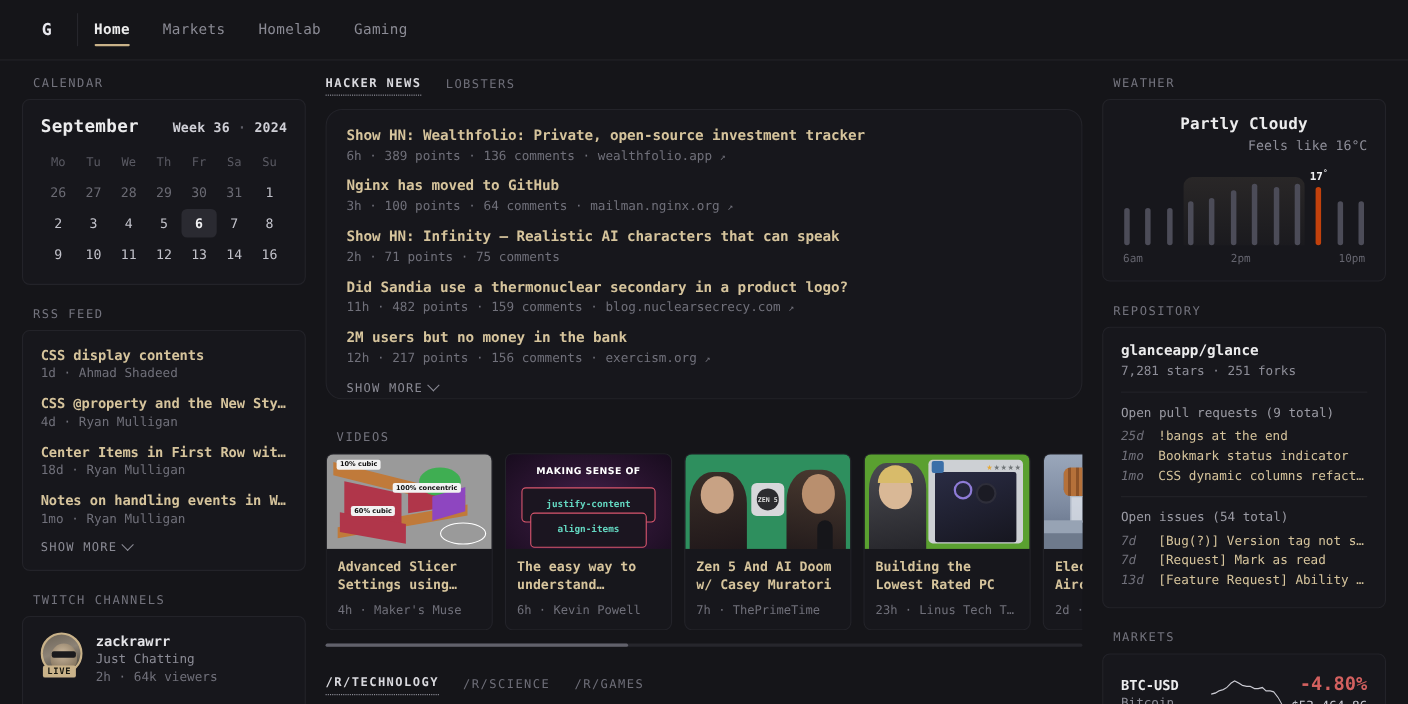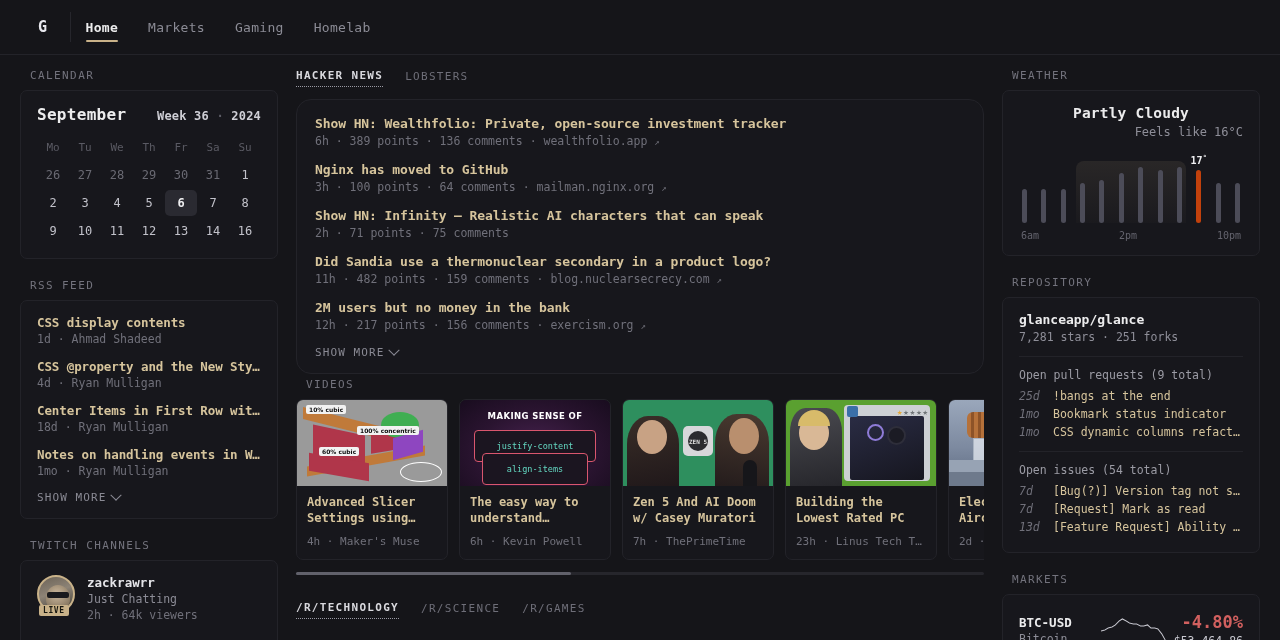--- a/index.html
+++ b/index.html
@@ -113,21 +113,21 @@
   .tab {
     font-size:11px; letter-spacing:1.3px; color:#6e6e78; cursor:pointer;
     padding-bottom:4px; text-transform:uppercase;
   }
   .tab.active {
     color:#d9d9de; font-weight:bold;
     border-bottom:1px dotted #9a9aa4;
   }
 
   
-  .hn-card { padding:16px 18px 14px;border-radius:15px; }
+  .hn-card { padding:16px 18px 3px;border-radius:15px; }
   .hn-item { margin-bottom:14px; }
   .hn-title {
     color:#d6c49c; font-size:13px; font-weight:bold; letter-spacing:-.1px;
     display:block; white-space:nowrap; overflow:hidden; text-overflow:ellipsis;
   }
   .hn-meta { color:#70707a; font-size:11.5px; margin-top:3px; }
   .hn-meta .arr { font-size:9px; color:#70707a; }
 
   
   .videos-scroll { display:flex; gap:11px; overflow:hidden; }
@@ -156,21 +156,21 @@
              font-size:6px; font-weight:bold; padding:1px 3px; border-radius:2px; white-space:nowrap; }
   .t1 .logo { position:absolute; right:5px; bottom:4px; width:20px; height:20px;
               border:1.5px solid #fff; border-radius:50%; }
 
   .t2 { background:radial-gradient(ellipse at 50% 60%, #4a2352 0%, #2a1430 55%, #180c1e 100%); }
   .t2 .mk { position:absolute; top:11px; left:0; right:0; text-align:center;
             font-family:"DejaVu Sans",sans-serif; font-size:8.5px; font-weight:bold;
             color:#fff; letter-spacing:.4px; }
   .t2 .pill { position:absolute; left:14px; right:14px; height:32px; border-radius:4px;
               display:flex; align-items:center; justify-content:center;
-              font-size:8.5px; font-weight:normal; color:#63d6c0; background:#1b1520;
+              font-size:8.5px; font-weight:bold; color:#63d6c0; background:#1b1520;
               border:1px solid #d9566e; }
   .t2 .p1 { top:30px; }
   .t2 .p2 { top:53px; left:22px; right:22px; }
 
   .t3 { background:#2e8f5e; }
   .t3 .h1,.t3 .h2 { position:absolute; bottom:0; border-radius:40% 40% 0 0; }
   .t3 .h1 { left:4px; width:52px; height:70px; background:linear-gradient(170deg,#3a2e28,#20181a); }
   .t3 .h2 { right:4px; width:54px; height:72px; background:linear-gradient(190deg,#4a3a30,#241c1c); }
   .t3 .f1,.t3 .f2 { position:absolute; border-radius:50%; }
   .t3 .f1 { left:14px; top:20px; width:30px; height:34px; background:#c8a284; }
@@ -250,22 +250,22 @@
 </head>
 <body>
 
 <div class="app">
 
   <div class="header">
     <div class="logo">G</div>
     <div class="nav">
       <div class="nav-item active">Home</div>
       <div class="nav-item">Markets</div>
+      <div class="nav-item">Homelab</div>
       <div class="nav-item">Gaming</div>
-      <div class="nav-item">Homelab</div>
     </div>
   </div>
 
   <div class="columns">
 
     <div class="col-side">
 
       <div class="widget-title">CALENDAR</div>
       <div class="card">
         <div class="cal-head">
@@ -394,21 +394,21 @@
             <span>12h · 217 points · 156 comments · exercism.org</span>
             <span class="arr">↗</span>
           </div>
         </div>
         <div class="show-more">
           <span>SHOW MORE</span>
           <span class="chev"></span>
         </div>
       </div>
 
-      <div class="widget-title" style="margin-top:4px">VIDEOS</div>
+      <div class="widget-title" style="margin-top:28px">VIDEOS</div>
       <div class="videos-scroll">
 
         <div class="vcard">
           <div class="vthumb t1">
             <span class="o" style="left:6px;top:22px;width:120px;height:12px;transform:skewY(14deg)"></span>
             <span class="o" style="left:10px;top:56px;width:118px;height:10px;transform:skewY(-10deg)"></span>
             <span class="shape" style="left:16px;top:30px;width:52px;height:30px;transform:skewY(12deg)"></span>
             <span class="shape" style="left:74px;top:24px;width:46px;height:26px;transform:skewY(-9deg)"></span>
             <span class="g" style="left:84px;top:12px;width:38px;height:26px"></span>
             <span class="p" style="left:96px;top:34px;width:30px;height:22px;transform:skewY(-16deg)"></span>

